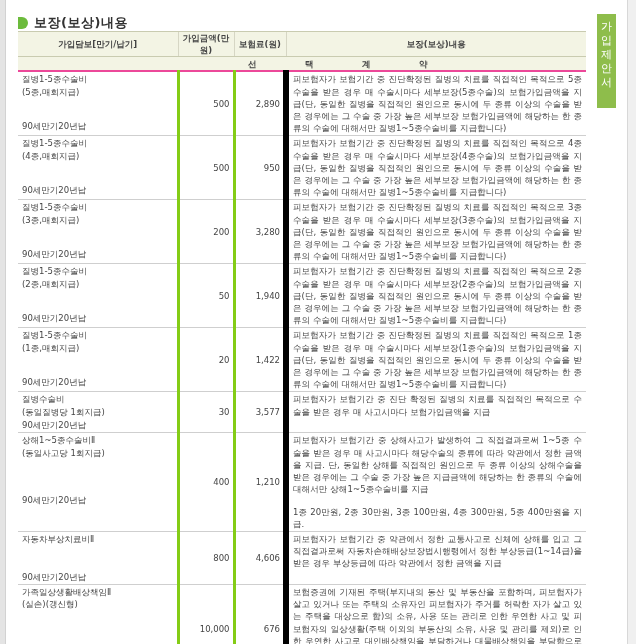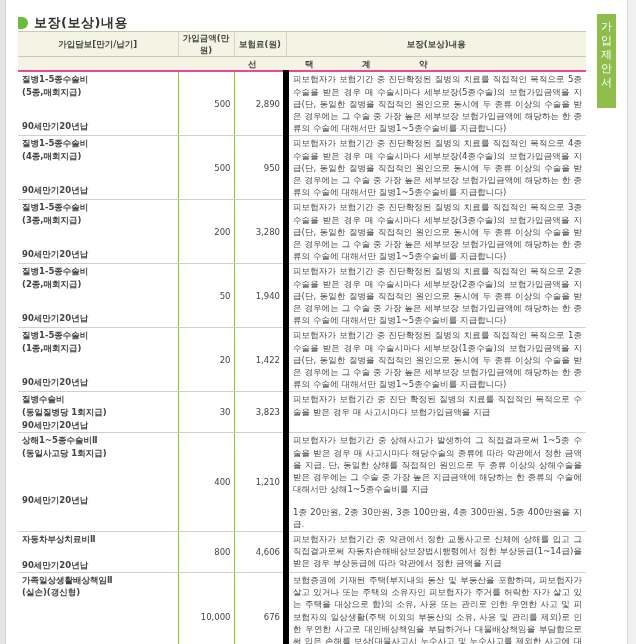--- a/index.html
+++ b/index.html
@@ -34,23 +34,23 @@
   table.cov th {
     background:#f3f4e4; font-weight:bold; font-size:8.5px; color:#444;
     border-top:1px solid #c9cbb0; border-bottom:1px solid #c9cbb0;
     height:12px; padding:0; text-align:center;
   }
   table.cov th.sub { border-top:none; border-bottom:2px solid #ec4899; height:13px; letter-spacing:1px; }
   table.cov th.vsep { border-left:1px solid #d6d6c4; }
   table.cov td {
     border-bottom:1px solid #cfcfcf; vertical-align:top; padding:1px 4px 1px 4px;
   }
-  table.cov td.num { text-align:right; vertical-align:middle; border-left:1px solid #84cc16; padding-right:3px; }
+  table.cov td.num { text-align:right; vertical-align:middle; border-left:3px solid #84cc16; padding-right:3px; }
   table.cov td.desc { border-left:6px solid #000000; text-align:justify; letter-spacing:0.1px; }
-  .cov-name { display:flex; flex-direction:column; justify-content:space-between; height:100%;font-weight:bold; }
+  .cov-name { display:flex; flex-direction:column; justify-content:space-between; height:100%; }
   .term { margin-top:auto; }
   .extra { margin-top:10px; }
 </style>
 </head>
 <body>
 
 <div class="left-strip"></div>
 <div class="right-strip"></div>
 
 <div class="section-title">
@@ -163,21 +163,21 @@
       <td>
           <div class="cov-name" style="height:38px">
             <div>
               <div>질병수술비</div>
               <div>(동일질병당 1회지급)</div>
             </div>
             <div class="term">90세만기20년납</div>
           </div>
         </td>
       <td class="num">30</td>
-      <td class="num">3,823</td>
+      <td class="num">3,577</td>
       <td class="desc">피보험자가 보험기간 중 진단 확정된 질병의 치료를 직접적인 목적으로 수술을 받은 경우 매 사고시마다 보험가입금액을 지급</td>
     </tr>
     <tr style="height:74px">
       <td>
           <div class="cov-name" style="height:72px">
             <div>
               <div>상해1~5종수술비Ⅱ</div>
               <div>(동일사고당 1회지급)</div>
             </div>
             <div class="term">90세만기20년납</div>
@@ -185,21 +185,21 @@
         </td>
       <td class="num">400</td>
       <td class="num">1,210</td>
       <td class="desc">
           <div>피보험자가 보험기간 중 상해사고가 발생하여 그 직접결과로써 1~5종 수술을 받은 경우 매 사고시마다 해당수술의 종류에 따라 약관에서 정한 금액을 지급. 단, 동일한 상해를 직접적인 원인으로 두 종류 이상의 상해수술을 받은 경우에는 그 수술 중 가장 높은 지급금액에 해당하는 한 종류의 수술에 대해서만 상해1~5종수술비를 지급</div>
           <div class="extra">1종 20만원, 2종 30만원, 3종 100만원, 4종 300만원, 5종 400만원을 지급.</div>
         </td>
     </tr>
     <tr style="height:40px">
       <td>
-          <div class="cov-name" style="height:38px">
+          <div class="cov-name" style="height:50px">
             <div>
               <div>자동차부상치료비Ⅱ</div>
               <div></div>
             </div>
             <div class="term">90세만기20년납</div>
           </div>
         </td>
       <td class="num">800</td>
       <td class="num">4,606</td>
       <td class="desc">피보험자가 보험기간 중 약관에서 정한 교통사고로 신체에 상해를 입고 그 직접결과로써 자동차손해배상보장법시행령에서 정한 부상등급(1~14급)을 받은 경우 부상등급에 따라 약관에서 정한 금액을 지급</td>

